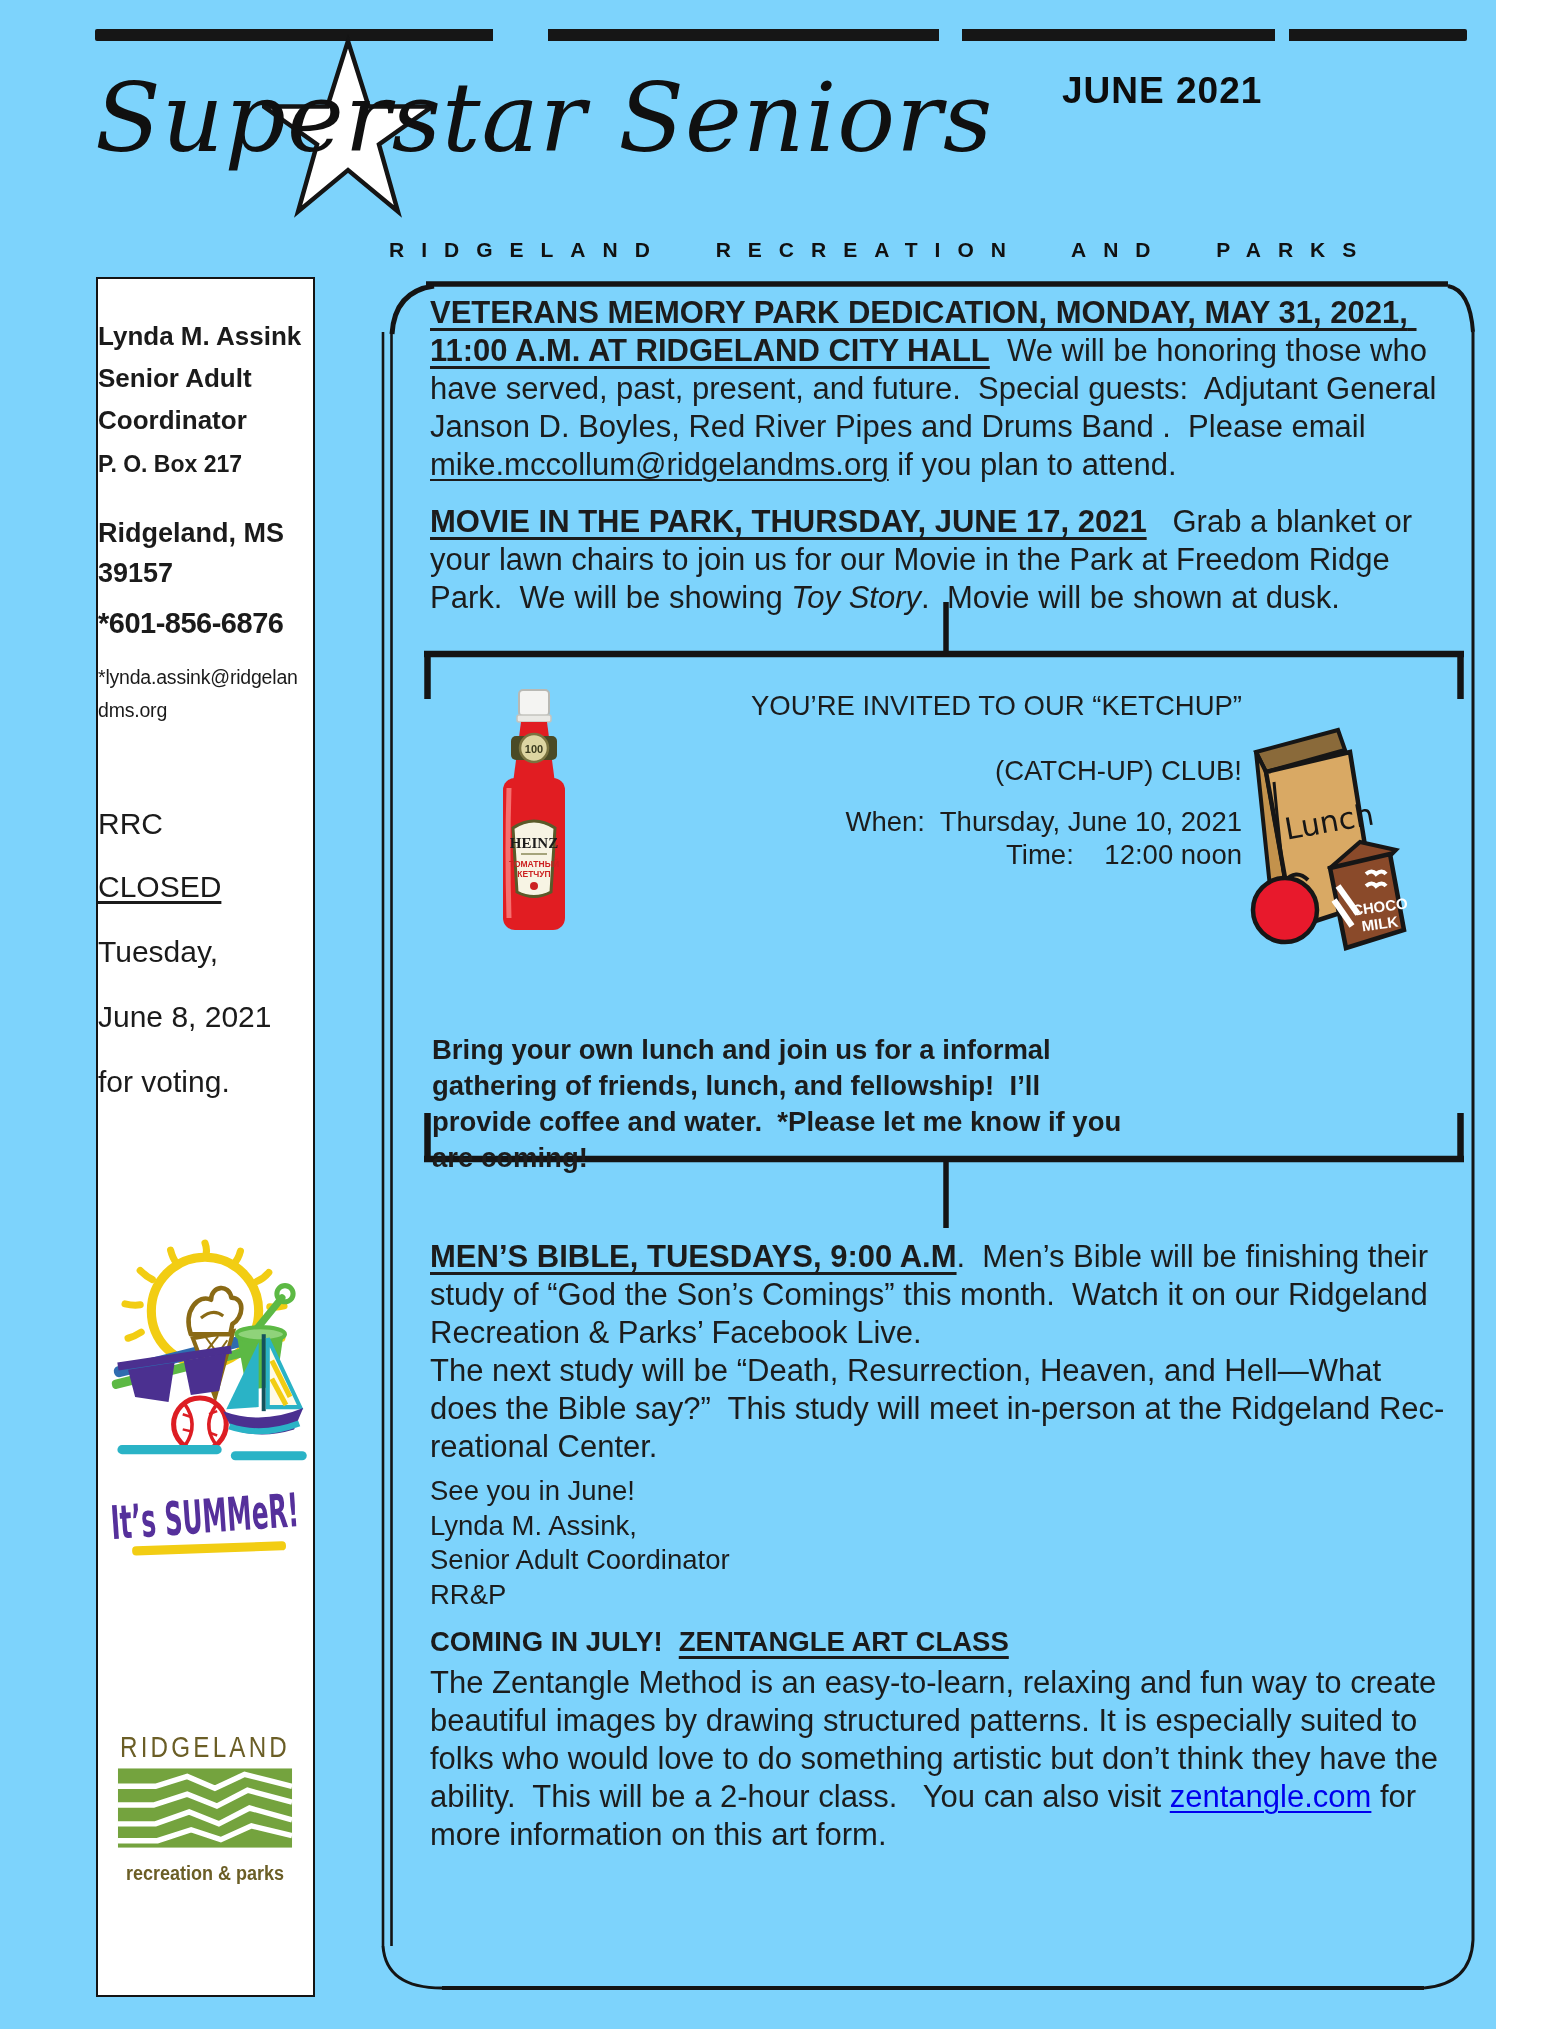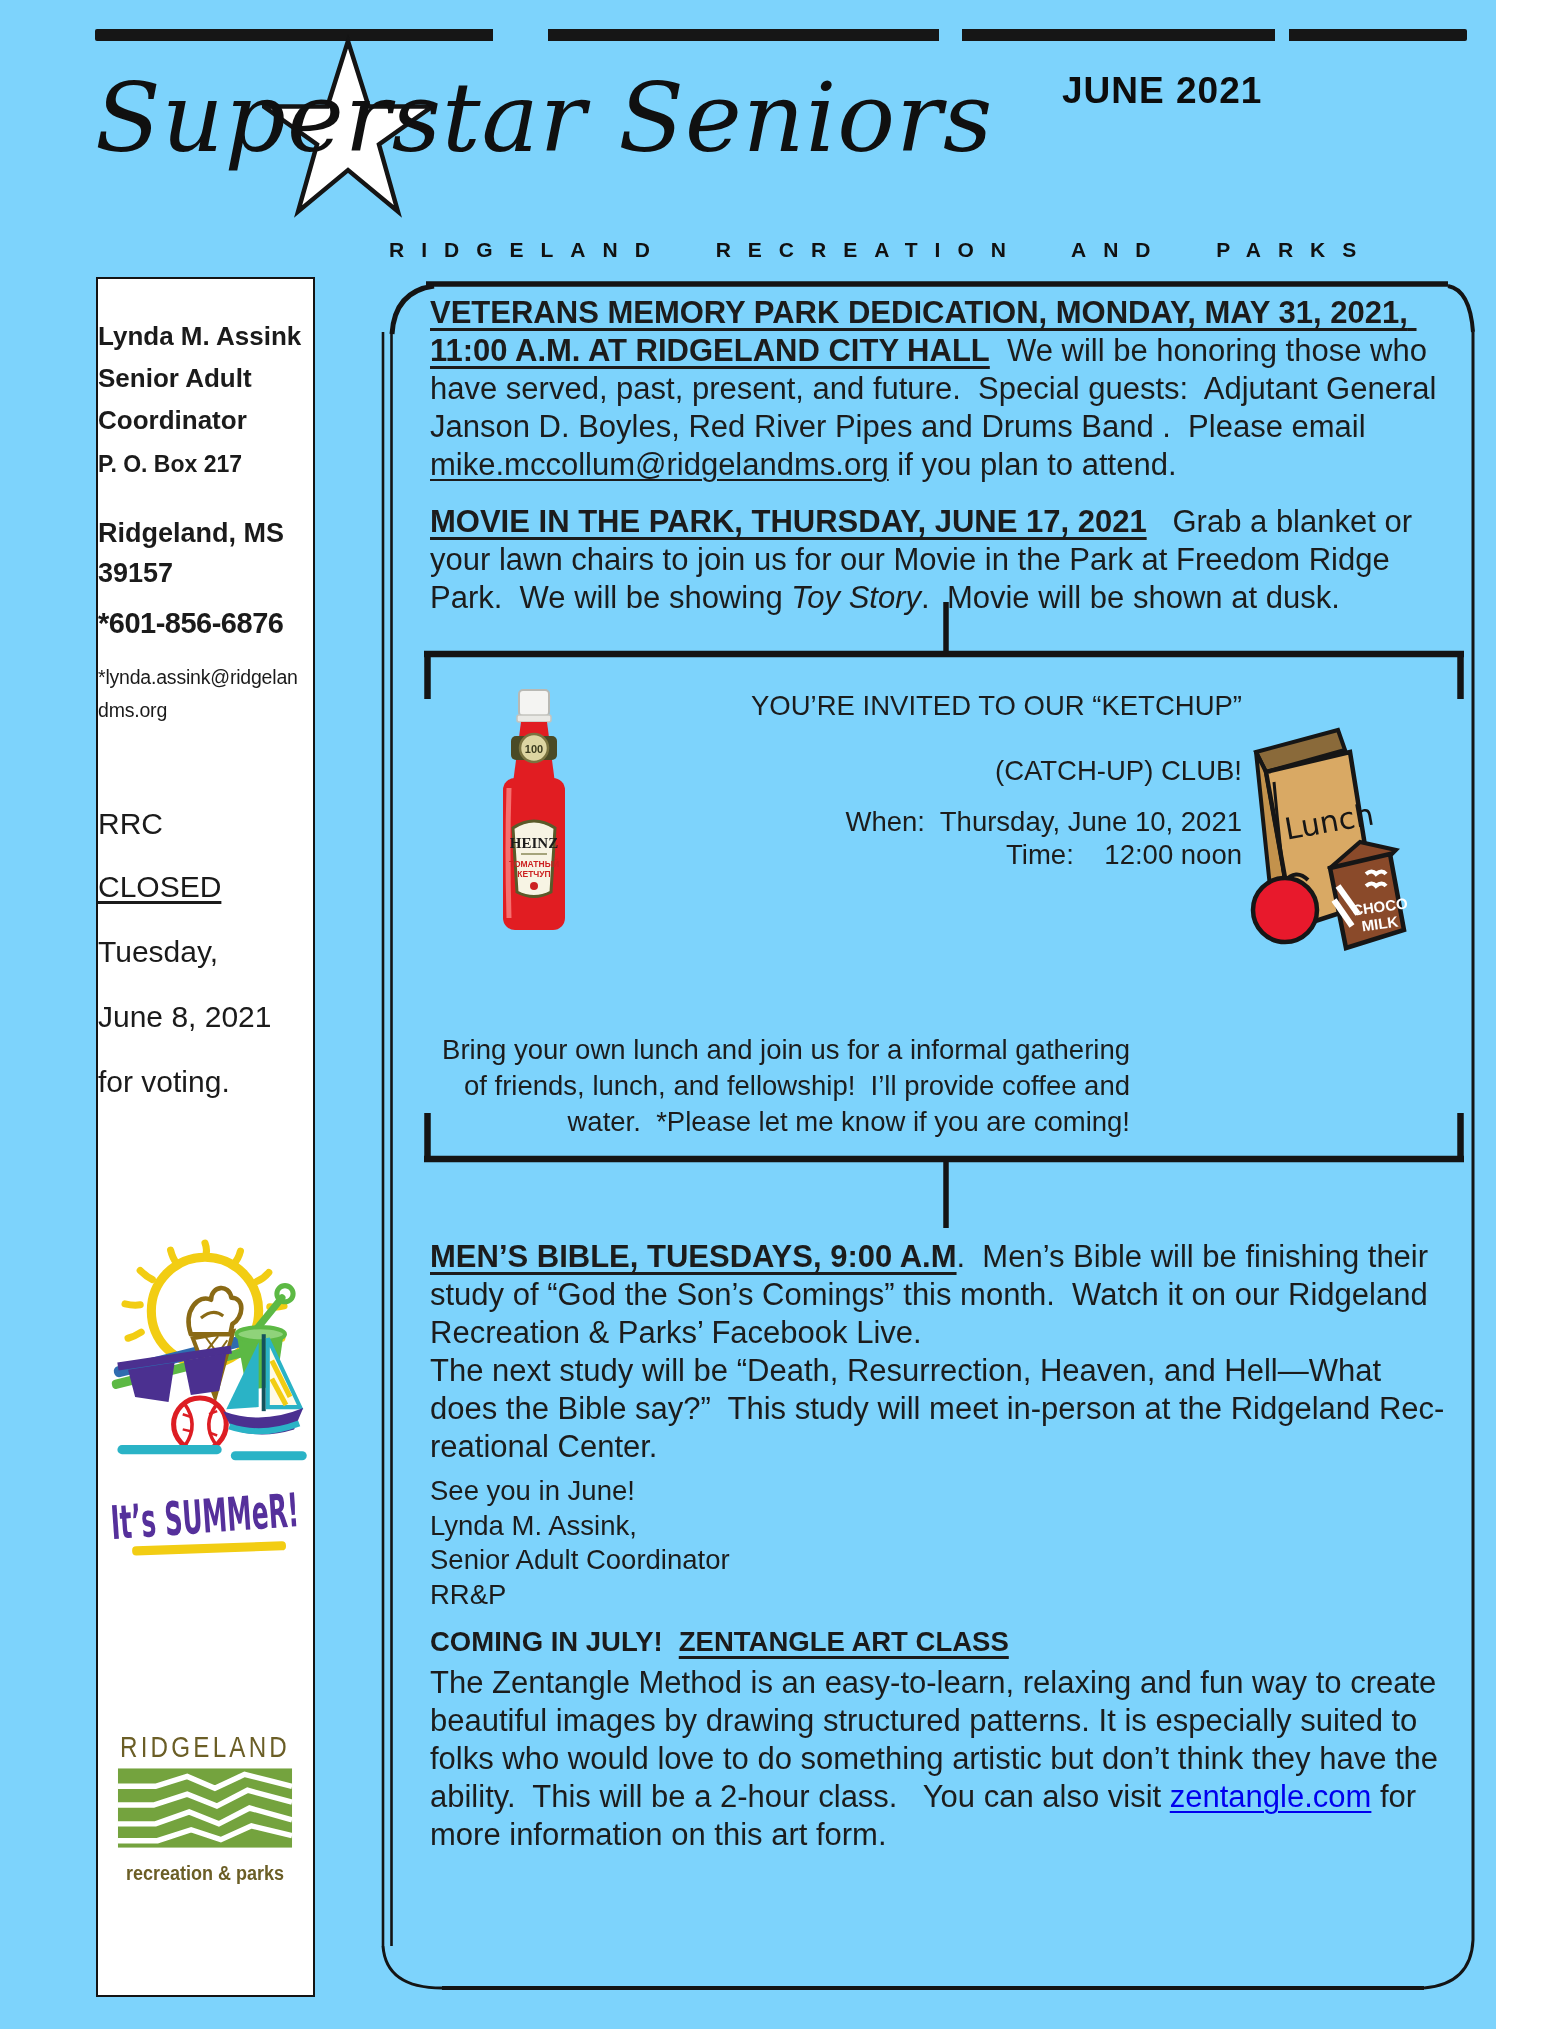--- a/index.html
+++ b/index.html
@@ -46,21 +46,21 @@
   .blue-link{color:#0000ee;text-decoration:underline;text-decoration-thickness:2px;text-underline-offset:4px;cursor:pointer;}
 
   .p-vets{top:294px;}
   .p-movie{top:503px;}
 
   .kc-line{left:592px;width:650px;text-align:right;font-size:27.5px;white-space:pre;color:#1c1c1c;}
   .kc1{top:690px;}
   .kc2{top:755px;}
   .kc-when{top:806px;}
   .kc-time{top:839px;}
-  .kc-body{left:416px;top:1032px;width:714px;text-align:right;font-size:27.5px;line-height:36px;white-space:pre-wrap;color:#1c1c1c;}
+  .kc-body{left:432px;top:1032px;width:714px;text-align:left;font-size:27.5px;line-height:36px;white-space:pre-wrap;color:#1c1c1c;font-weight:bold;}
 
   .bottle-svg{left:483px;top:688px;width:102px;height:248px;}
   .lunch-svg{left:1222px;top:690px;width:196px;height:264px;}
 
   .p-mens{top:1238px;}
   .signoff{left:430px;top:1474px;font-size:27.5px;line-height:34.5px;color:#1c1c1c;}
   .zen-head{left:430px;top:1626px;font-size:27.5px;}
   .zen-head .hd{margin-left:16px;}
   .p-zen{top:1664px;}
 </style>

